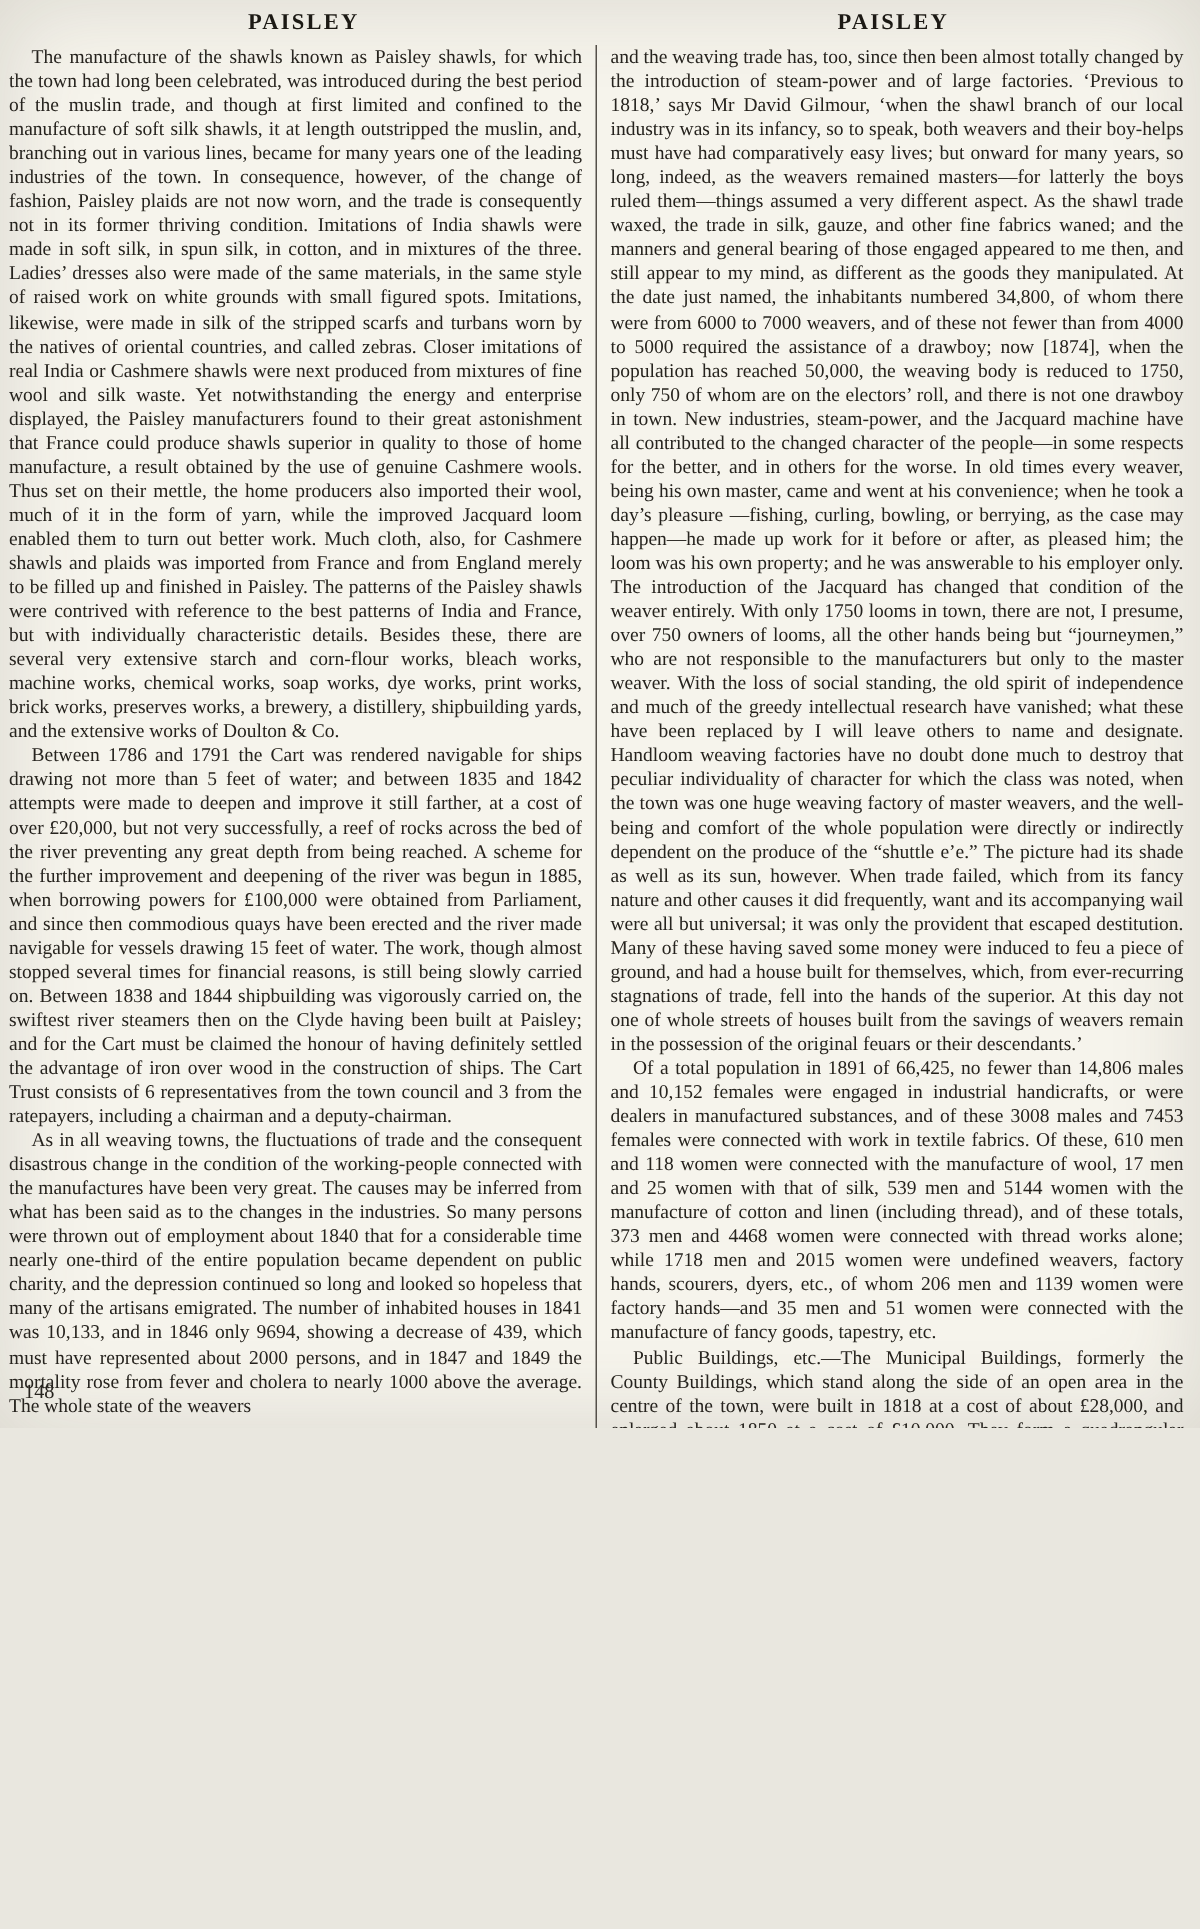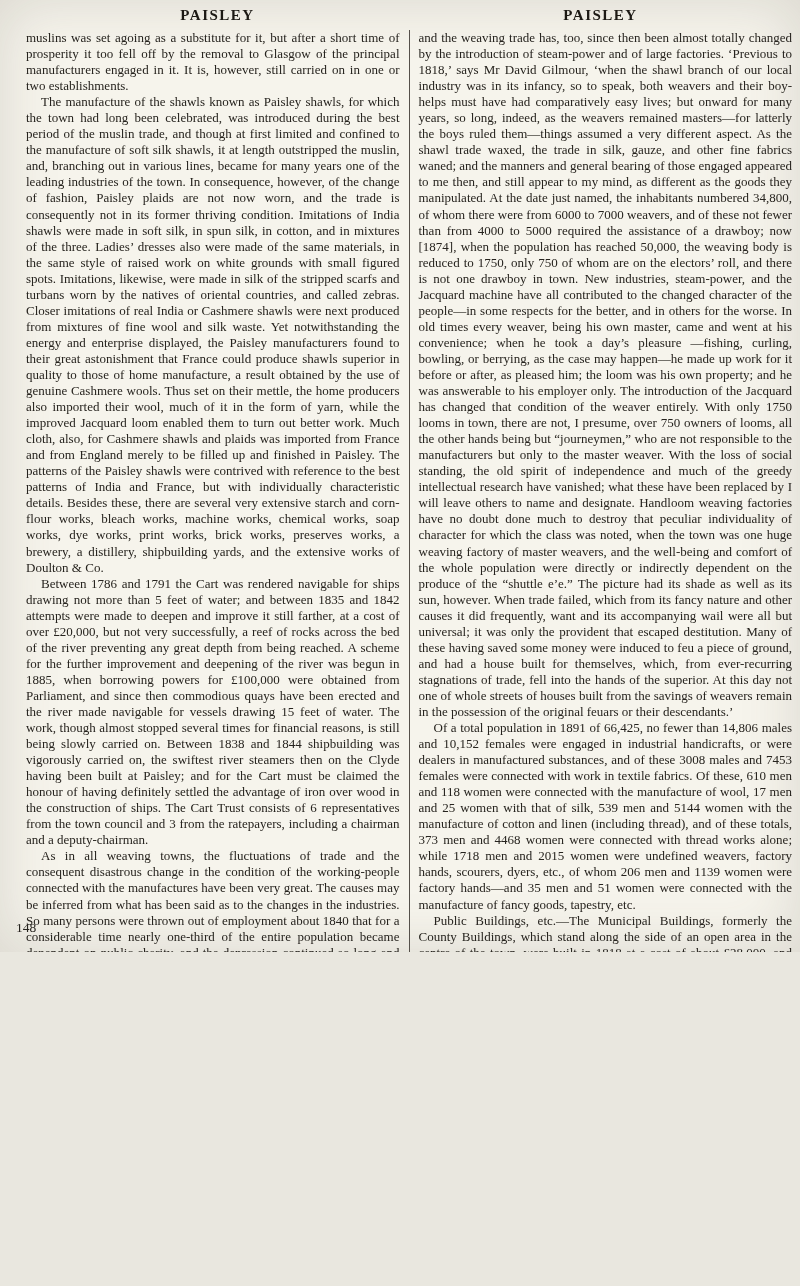--- a/index.html
+++ b/index.html
@@ -9,21 +9,21 @@
     background: #e9e7df;
     font-family: "Liberation Serif", "DejaVu Serif", serif;
   }
   .page {
     position: relative;
     width: 800px;
     height: 952px;
     box-sizing: border-box;
     background: #f6f4ec;
     color: #23201c;
-    padding: 7px 8px 0 26px;
+    padding: 7px 8px 0 6px;
     overflow: hidden;
     box-shadow: inset 0 0 60px rgba(90,85,70,0.18);
   }
   .heads { display: flex; }
   .head-cell {
     width: 50%;
     text-align: center;
     font-weight: bold;
     font-size: 15px;
     letter-spacing: 1.5px;
@@ -65,21 +65,20 @@
 
 <div class="page">
 
   <div class="heads">
     <div class="head-cell">PAISLEY</div>
     <div class="head-cell">PAISLEY</div>
   </div>
 
   <div class="columns">
     <div class="col col-left">
-        <p class="para"><span class="">muslins was set agoing as a substitute for it, but after a short time of prosperity it too fell off by the removal to Glasgow of the principal manufacturers engaged in it.  It is, however, still carried on in one or two establishments.</span></p>
         <p class="para indent"><span class="">The manufacture of the shawls known as Paisley shawls, for which the town had long been celebrated, was introduced during the best period of the muslin trade, and though at first limited and confined to the manufacture of soft silk shawls, it at length outstripped the muslin, and, branching out in various lines, became for many years one of the leading industries of the town. In consequence, however, of the change of fashion, Paisley plaids are not now worn, and the trade is consequently not in its former thriving condition.  Imitations of India shawls were made in soft silk, in spun silk, in cotton, and in mixtures of the three.  Ladies’ dresses also were made of the same materials, in the same style of raised work on white grounds with small figured spots.  Imitations, likewise, were made in silk of the stripped scarfs and turbans worn by the natives of oriental countries, and called zebras.  Closer imitations of real India or Cashmere shawls were next produced from mixtures of fine wool and silk waste.  Yet notwithstanding the energy and enterprise displayed, the Paisley manufacturers found to their great astonishment that France could produce shawls superior in quality to those of home manufacture, a result obtained by the use of genuine Cashmere wools.  Thus set on their mettle, the home producers also imported their wool, much of it in the form of yarn, while the improved Jacquard loom enabled them to turn out better work. Much cloth, also, for Cashmere shawls and plaids was imported from France and from England merely to be filled up and finished in Paisley.  The patterns of the Paisley shawls were contrived with reference to the best patterns of India and France, but with individually characteristic details.  Besides these, there are several very extensive starch and corn-flour works, bleach works, machine works, chemical works, soap works, dye works, print works, brick works, preserves works, a brewery, a distillery, shipbuilding yards, and the extensive works of Doulton &amp; Co.</span></p>
         <p class="para indent"><span class="">Between 1786 and 1791 the Cart was rendered navigable for ships drawing not more than 5 feet of water; and between 1835 and 1842 attempts were made to deepen and improve it still farther, at a cost of over £20,000, but not very successfully, a reef of rocks across the bed of the river preventing any great depth from being reached.  A scheme for the further improvement and deepening of the river was begun in 1885, when borrowing powers for £100,000 were obtained from Parliament, and since then commodious quays have been erected and the river made navigable for vessels drawing 15 feet of water.  The work, though almost stopped several times for financial reasons, is still being slowly carried on. Between 1838 and 1844 shipbuilding was vigorously carried on, the swiftest river steamers then on the Clyde having been built at Paisley; and for the Cart must be claimed the honour of having definitely settled the advantage of iron over wood in the construction of ships. The Cart Trust consists of 6 representatives from the town council and 3 from the ratepayers, including a chairman and a deputy-chairman.</span></p>
         <p class="para indent"><span class="">As in all weaving towns, the fluctuations of trade and the consequent disastrous change in the condition of the working-people connected with the manufactures have been very great.  The causes may be inferred from what has been said as to the changes in the industries.  So many persons were thrown out of employment about 1840 that for a considerable time nearly one-third of the entire population became dependent on public charity, and the depression continued so long and looked so hopeless that many of the artisans emigrated.  The number of inhabited houses in 1841 was 10,133, and in 1846 only 9694, showing a decrease of 439, which must have represented about 2000 persons, and in 1847 and 1849 the mortality rose from fever and cholera to nearly 1000 above the average.  The whole state of the weavers</span></p>
       </div>
     <div class="col col-right">
         <p class="para"><span class="">and the weaving trade has, too, since then been almost totally changed by the introduction of steam-power and of large factories.  ‘Previous to 1818,’ says Mr David Gilmour, ‘when the shawl branch of our local industry was in its infancy, so to speak, both weavers and their boy-helps must have had comparatively easy lives; but onward for many years, so long, indeed, as the weavers remained masters—for latterly the boys ruled </span><span class="it">them</span><span class="">—things assumed a very different aspect.  As the shawl trade waxed, the trade in silk, gauze, and other fine fabrics waned; and the manners and general bearing of those engaged appeared to me then, and still appear to my mind, as different as the goods they manipulated.  At the date just named, the inhabitants numbered 34,800, of whom there were from 6000 to 7000 weavers, and of these not fewer than from 4000 to 5000 required the assistance of a drawboy; now [1874], when the population has reached 50,000, the weaving body is reduced to 1750, only 750 of whom are on the electors’ roll, and there is not one drawboy in town.  New industries, steam-power, and the Jacquard machine have all contributed to the changed character of the people—in some respects for the better, and in others for the worse.  In old times every weaver, being his own master, came and went at his convenience; when he took a day’s pleasure —fishing, curling, bowling, or berrying, as the case may happen—he made up work for it before or after, as pleased him; the loom was his own property; and he was answerable to his employer only.  The introduction of the Jacquard has changed that condition of the weaver entirely.  With only 1750 looms in town, there are not, I presume, over 750 owners of looms, all the other hands being but “journeymen,” who are not responsible to the manufacturers but only to the master weaver.  With the loss of social standing, the old spirit of independence and much of the greedy intellectual research have vanished; what these have been replaced by I will leave others to name and designate.  Handloom weaving factories have no doubt done much to destroy that peculiar individuality of character for which the class was noted, when the town was one huge weaving factory of master weavers, and the well-being and comfort of the whole population were directly or indirectly dependent on the produce of the “shuttle e’e.” The picture had its shade as well as its sun, however. When trade failed, which from its fancy nature and other causes it did frequently, want and its accompanying wail were all but universal; it was only the provident that escaped destitution.  Many of these having saved some money were induced to feu a piece of ground, and had a house built for themselves, which, from ever-recurring stagnations of trade, fell into the hands of the superior.  At this day not one of whole streets of houses built from the savings of weavers remain in the possession of the original feuars or their descendants.’</span></p>
         <p class="para indent"><span class="">Of a total population in 1891 of 66,425, no fewer than 14,806 males and 10,152 females were engaged in industrial handicrafts, or were dealers in manufactured substances, and of these 3008 males and 7453 females were connected with work in textile fabrics.  Of these, 610 men and 118 women were connected with the manufacture of wool, 17 men and 25 women with that of silk, 539 men and 5144 women with the manufacture of cotton and linen (including thread), and of these totals, 373 men and 4468 women were connected with thread works alone; while 1718 men and 2015 women were undefined weavers, factory hands, scourers, dyers, etc., of whom 206 men and 1139 women were factory hands—and 35 men and 51 women were connected with the manufacture of fancy goods, tapestry, etc.</span></p>
         <p class="para indent"><span class="it">Public Buildings, etc.</span><span class="">—The Municipal Buildings, formerly the County Buildings, which stand along the side of an open area in the centre of the town, were built in 1818 at a cost of about £28,000, and enlarged about 1850 at a cost of £10,000.  They form a quadrangular castellated pile, with projecting hexagonal turrets on the front.  The new County Buildings, Italian in style and opened in 1890, are situated in St James Street, and cost about £25,000.  They contain the county hall, with</span></p>
       </div>
   </div>

